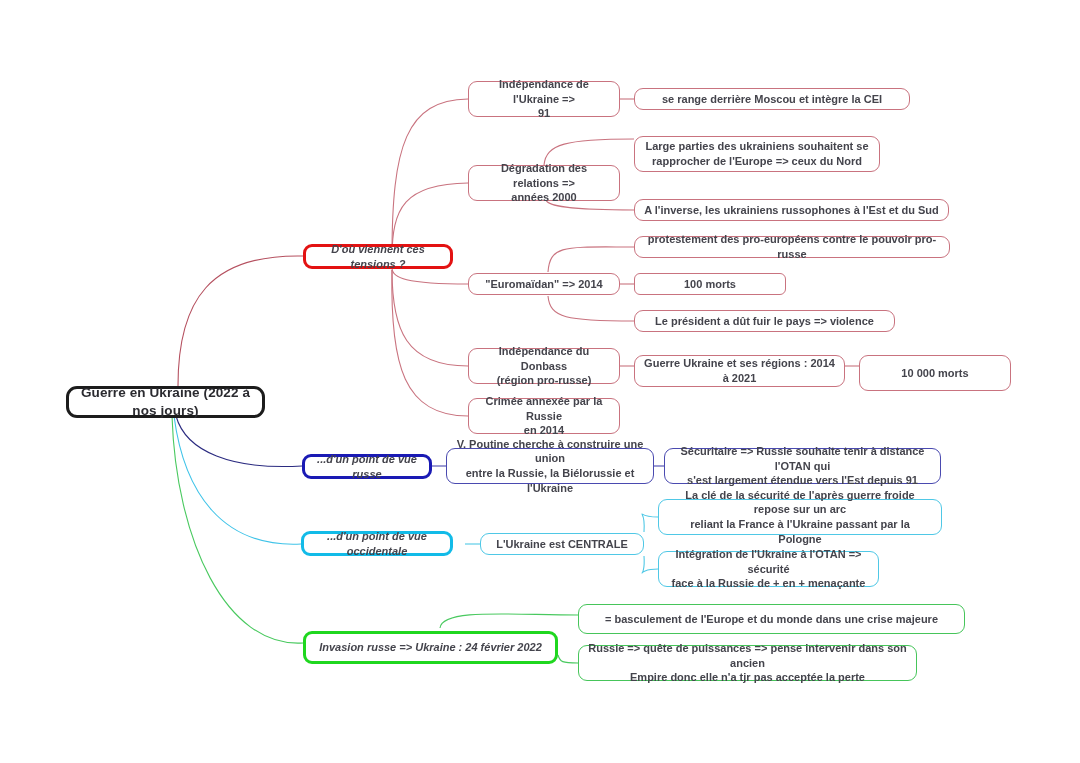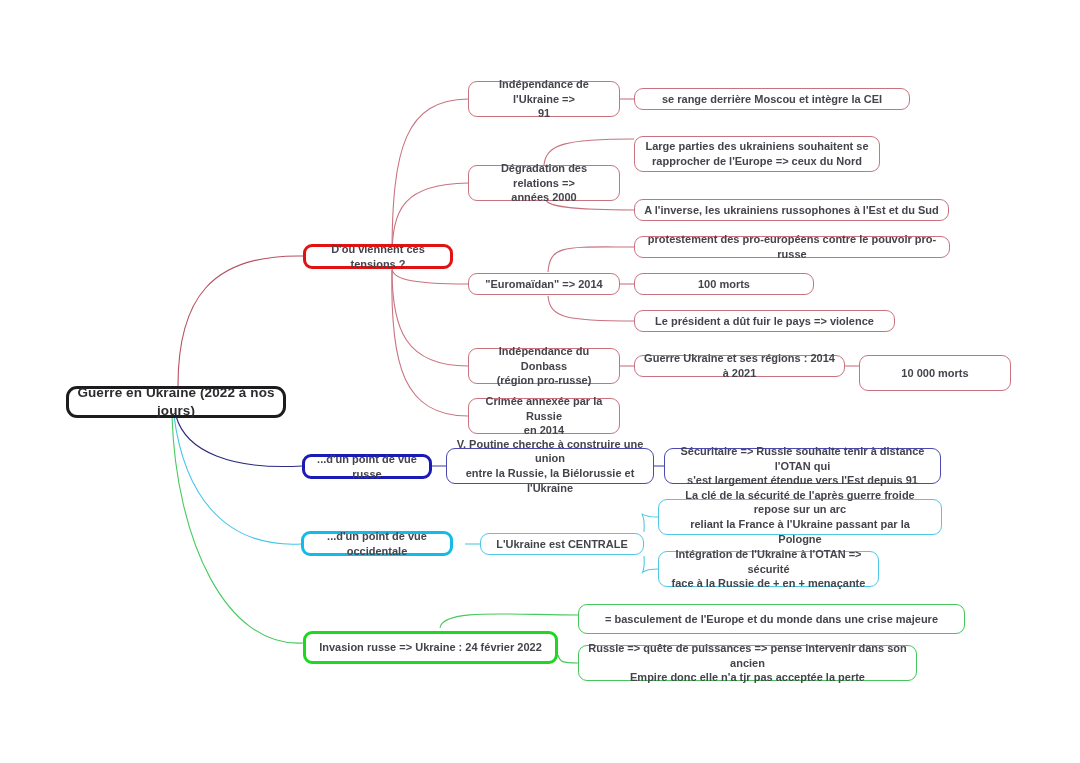--- a/index.html
+++ b/index.html
@@ -47,20 +47,21 @@
     font-size: 13.5px;
     color: #2b2b30;
     letter-spacing: 0.1px;
   }
   
   .node.lvl1 {
     border-width: 3px;
     border-style: solid;
     border-radius: 9px;
     font-size: 11px;
+    font-style: italic;
   }
   
   .node.lvl2, .node.lvl3, .node.lvl4 {
     border-width: 1px;
     border-style: solid;
     border-radius: 9px;
     font-size: 11px;
   }
   .c-red   { border-color: #c9737f; }
   .c-red1  { border-color: #e31212; }
@@ -108,21 +109,21 @@
     <path d="M 654 466 L 664 466" fill="none" stroke="#4a4ab0" stroke-width="1.1"></path>
 
     <path d="M 465 544 L 480 544" fill="none" stroke="#4fc8e6" stroke-width="1.1"></path>
     <path d="M 644 532 C 646 504 632 517 658 517" fill="none" stroke="#4fc8e6" stroke-width="1.1"></path>
     <path d="M 644 556 C 646 584 632 569 658 569" fill="none" stroke="#4fc8e6" stroke-width="1.1"></path>
 
     <path d="M 440 628 C 442 608 512 615 578 615" fill="none" stroke="#49c95f" stroke-width="1.1"></path>
     <path d="M 558 655 C 560 662 562 663 578 663" fill="none" stroke="#49c95f" stroke-width="1.1"></path>
   </svg>
 
-  <div class="node root" style="left:66px; top:386px; width:220px; height:32px;">
+  <div class="node root" style="left:66px; top:386px; width:199px; height:32px;">
     <span>Guerre en Ukraine (2022 à nos jours)</span>
   </div>
 
   <div class="node lvl1 c-red1" style="left:303px; top:244px; width:150px; height:25px;">
     <span>D'où viennent ces tensions ?</span>
   </div>
 
   <div class="node lvl2 c-red" style="left:468px; top:81px; width:152px; height:36px;">
     <span>Indépendance de l'Ukraine =&gt;
 91</span>
@@ -142,32 +143,32 @@
   <div class="node lvl3 c-red" style="left:634px; top:199px; width:315px; height:22px;">
     <span>A l'inverse, les ukrainiens russophones à l'Est et du Sud</span>
   </div>
 
   <div class="node lvl2 c-red" style="left:468px; top:273px; width:152px; height:22px;">
     <span>"Euromaïdan" =&gt; 2014</span>
   </div>
   <div class="node lvl3 c-red" style="left:634px; top:236px; width:316px; height:22px;">
     <span>protestement des pro-européens contre le pouvoir pro-russe</span>
   </div>
-  <div class="node lvl3 c-red" style="left:634px; top:273px; width:180px; height:22px;">
+  <div class="node lvl3 c-red" style="left:634px; top:273px; width:152px; height:22px;border-radius:6px;">
     <span>100 morts</span>
   </div>
   <div class="node lvl2 c-red" style="left:468px; top:348px; width:152px; height:36px;">
     <span>Indépendance du Donbass
 (région pro-russe)</span>
   </div>
 
   <div class="node lvl3 c-red" style="left:634px; top:310px; width:261px; height:22px;">
     <span>Le président a dût fuir le pays =&gt; violence</span>
   </div>
-  <div class="node lvl3 c-red" style="left:634px; top:355px; width:211px; height:22px;">
+  <div class="node lvl3 c-red" style="left:634px; top:355px; width:211px; height:32px;">
     <span>Guerre Ukraine et ses régions : 2014 à 2021</span>
   </div>
   <div class="node lvl4 c-red" style="left:859px; top:355px; width:152px; height:36px;">
     <span>10 000 morts</span>
   </div>
 
   <div class="node lvl2 c-red" style="left:468px; top:398px; width:152px; height:36px;">
     <span>Crimée annexée par la Russie
 en 2014</span>
   </div>

